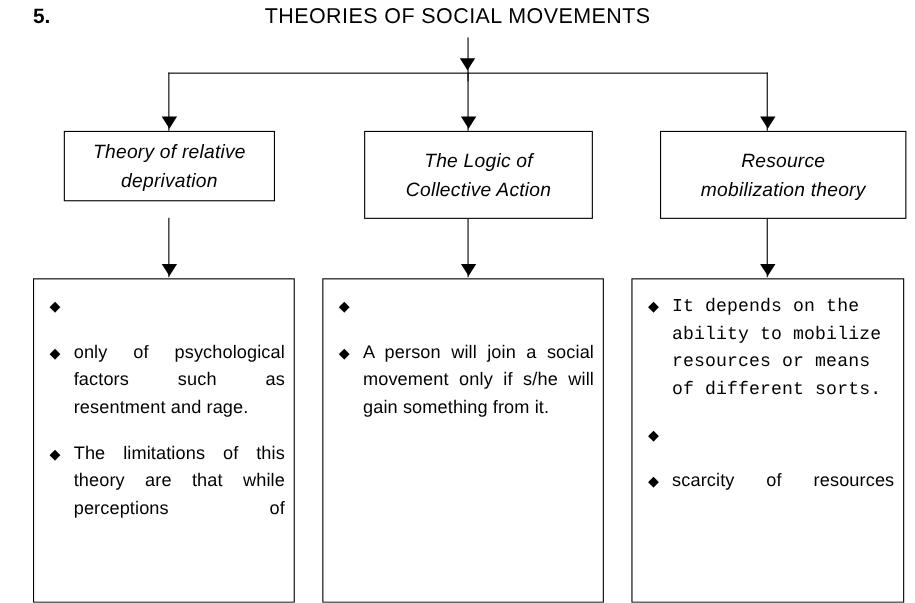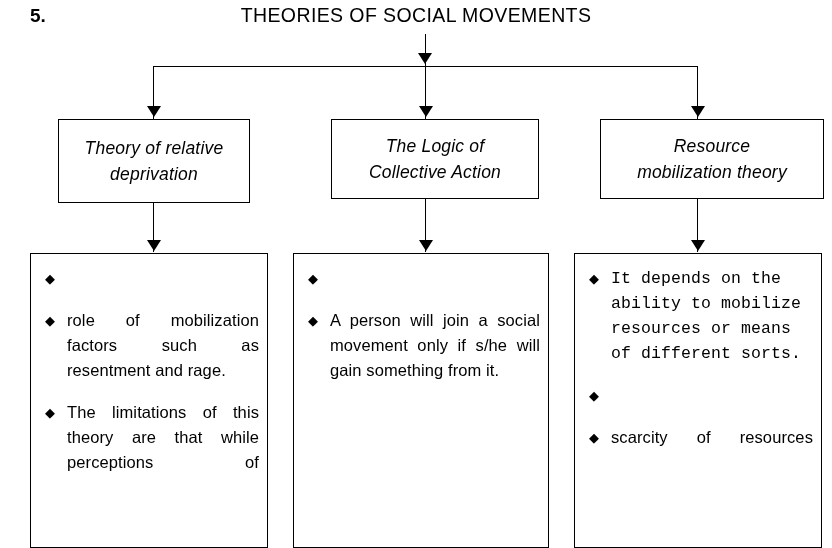--- a/index.html
+++ b/index.html
@@ -132,21 +132,21 @@
 
 <div class="vline" style="left:153px; top:198px; height:54px;"></div>
 <div class="arrowhead" style="left:147px; top:240px;"></div>
 
 <div class="vline" style="left:425px; top:198px; height:54px;"></div>
 <div class="arrowhead" style="left:419px; top:240px;"></div>
 
 <div class="vline" style="left:697px; top:198px; height:54px;"></div>
 <div class="arrowhead" style="left:691px; top:240px;"></div>
 
-<div class="theory-box" style="left:58px; top:119px; width:192px; height:84px;">
+<div class="theory-box" style="left:58px; top:119px; width:192px; height:64px;">
   <div class="label">Theory of relative
 deprivation</div>
 </div>
 
 <div class="theory-box" style="left:331px; top:119px; width:208px; height:80px;">
   <div class="label">The Logic of
 Collective Action</div>
 </div>
 
 <div class="theory-box" style="left:600px; top:119px; width:224px; height:80px;">
@@ -154,21 +154,21 @@
 mobilization theory</div>
 </div>
 
 <div class="detail-box" style="left:30px; top:253px; width:238px; height:295px;">
   <div class="detail-inner">
     <div class="bullet-item just">
       <span class="bullet-mark">◆</span>
     </div>
     <div class="bullet-item just">
       <span class="bullet-mark">◆</span>
-      <span class="bullet-text">role of mobilization factors such as resentment and rage.</span>
+      <span class="bullet-text">only of psychological factors such as resentment and rage.</span>
     </div>
     <div class="bullet-item just-full">
       <span class="bullet-mark">◆</span>
       <span class="bullet-text">The limitations of this theory are that while perceptions of</span>
     </div>
   </div>
 </div>
 
 <div class="detail-box" style="left:293px; top:253px; width:256px; height:295px;">
   <div class="detail-inner">

